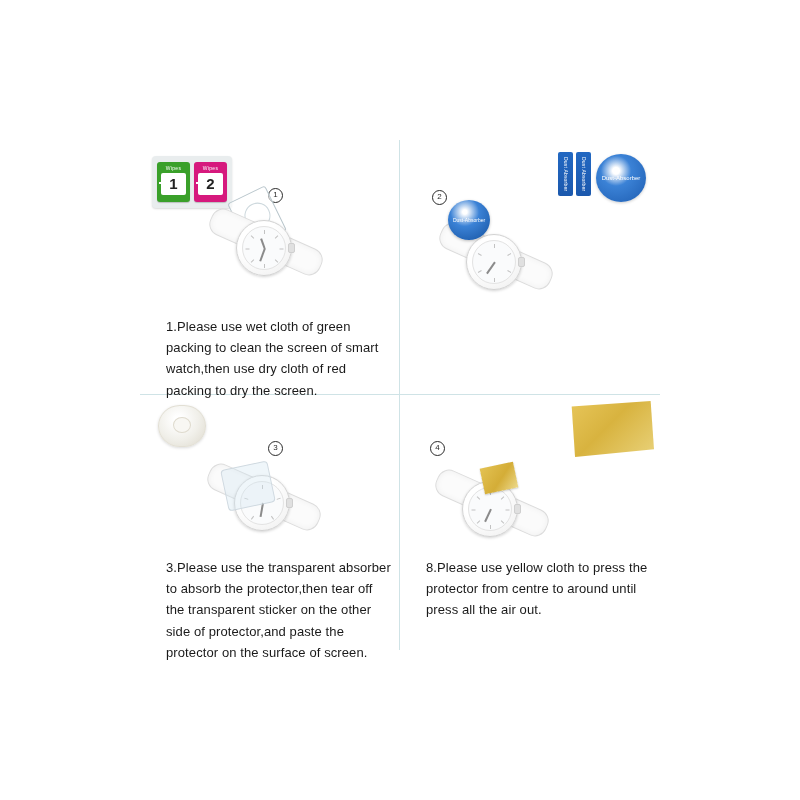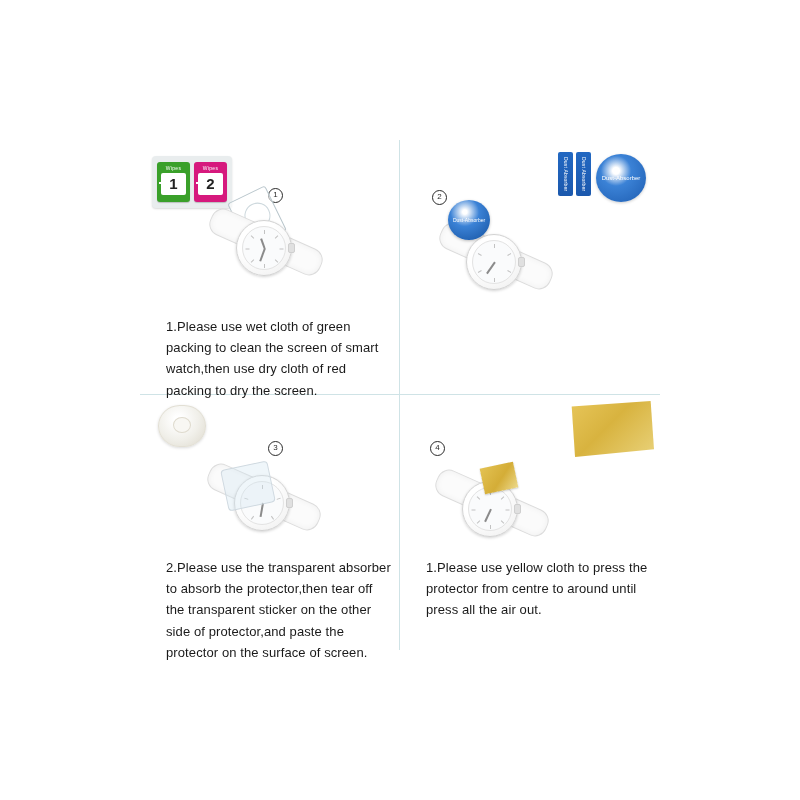--- a/index.html
+++ b/index.html
@@ -425,21 +425,21 @@
               <div class="tick" style="transform:rotate(216deg)"></div>
               <div class="tick" style="transform:rotate(288deg)"></div>
               <div class="hand" style="transform:rotate(10deg)"></div>
             </div>
             <div class="crown"></div>
           </div>
           <div class="clear-film"></div>
         </div>
       </div>
 
-      <div class="cap">2.Please use the transparent absorber to absorb the protector,then tear off the transparent sticker on the other side of protector,and paste the protector on the surface of screen.</div>
+      <div class="cap">3.Please use the transparent absorber to absorb the protector,then tear off the transparent sticker on the other side of protector,and paste the protector on the surface of screen.</div>
     </div>
 
     <div class="cell br">
       <div class="illus">
 
         <div class="cloth-big"></div>
 
         <div class="step-num" style="left:30px; top:46px;">4</div>
 
         <div class="watch" style="left:26px; top:58px;">
@@ -455,17 +455,17 @@
               <div class="tick" style="transform:rotate(270deg)"></div>
               <div class="tick" style="transform:rotate(315deg)"></div>
               <div class="hand" style="transform:rotate(25deg)"></div>
             </div>
             <div class="crown"></div>
           </div>
           <div class="cloth-small"></div>
         </div>
       </div>
 
-      <div class="cap">1.Please use yellow cloth to press the protector from centre to around until press all the air out.</div>
+      <div class="cap">8.Please use yellow cloth to press the protector from centre to around until press all the air out.</div>
     </div>
 
   </div>
 </div>
 
 </body></html>

